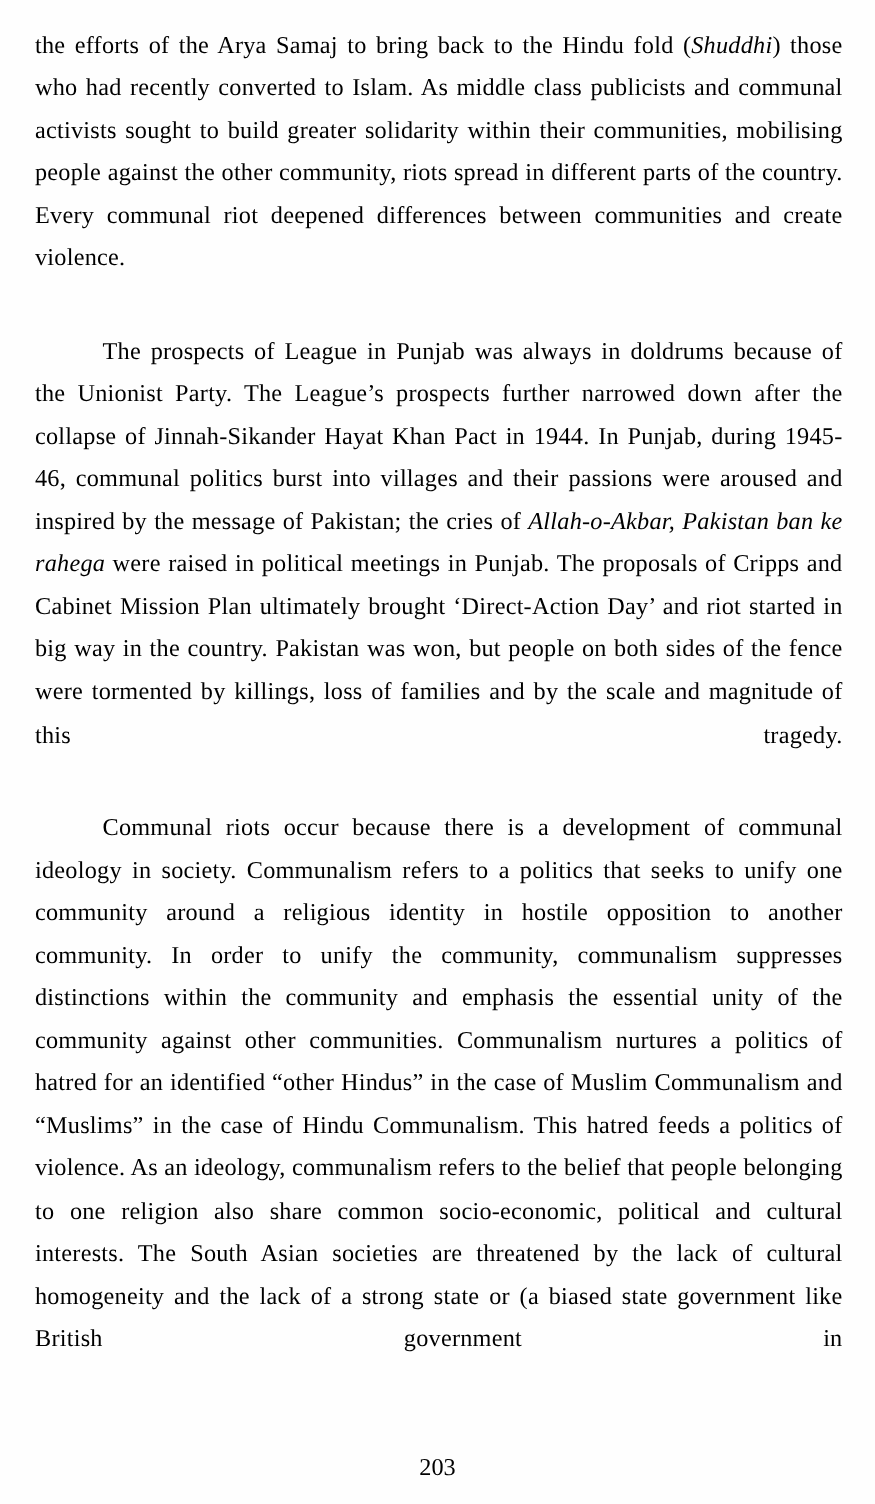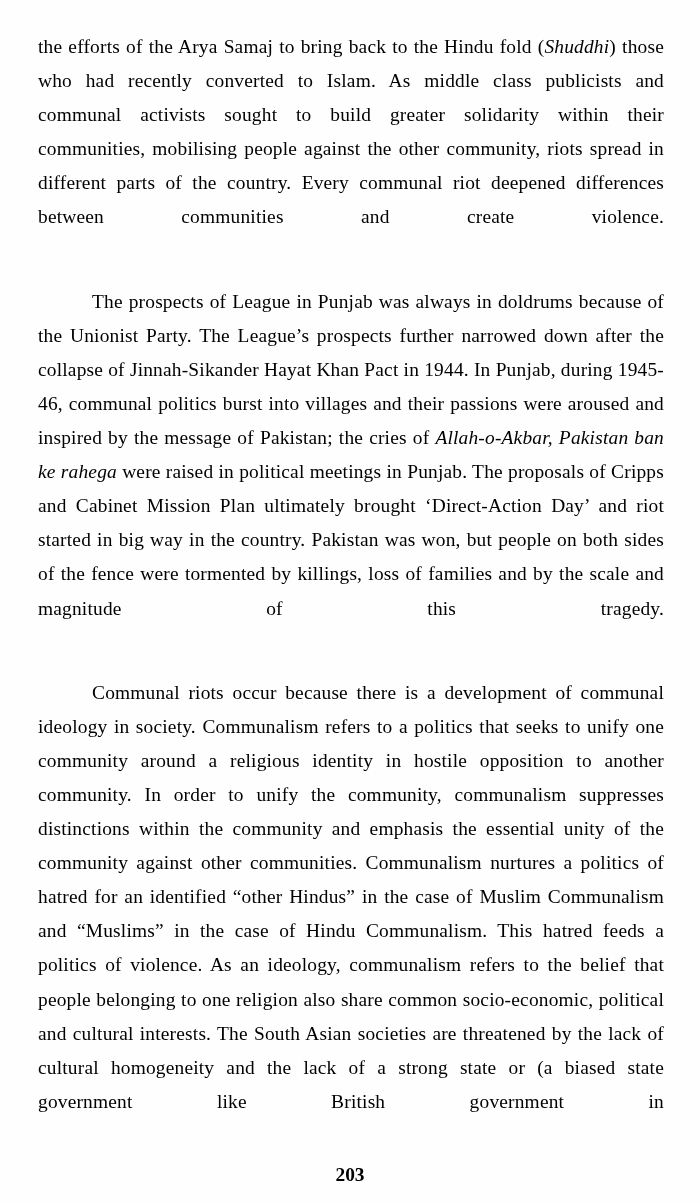--- a/index.html
+++ b/index.html
@@ -16,21 +16,21 @@
     font-family: "Liberation Serif", "DejaVu Serif", serif;
     color: #000000;
   }
   .text-column {
     position: absolute;
     left: 22px;
     top: 14px;
     width: 658px;
   }
   p.body-para {
-    margin: 16px;
+    margin: 6px;
     padding: 0;
     text-align: justify;
     text-justify: inter-word;
     font-size: 19.4px;
     line-height: 34.1px;
     letter-spacing: 0.01em;
     word-spacing: 0.005em;
     -webkit-font-smoothing: antialiased;
   }
   p.body-para.indented {
@@ -48,21 +48,20 @@
   .page-number {
     position: absolute;
     left: 0;
     right: 0;
     top: 1163px;
     text-align: center;
     font-size: 19.4px;
     line-height: 24px;
     font-family: "Liberation Serif", "DejaVu Serif", serif;
     color: #000000;
-    font-weight: bold;
   }
 </style>
 </head>
 <body>
 
 <div class="page">
 
   <div class="text-column">
 
     <p class="body-para"><span>the efforts of the Arya Samaj to bring back to the Hindu fold (</span><i>Shuddhi</i><span>) those who had recently converted to Islam. As middle class publicists and communal activists sought to build greater solidarity within their communities, mobilising people against the other community, riots spread in different parts of the country. Every communal riot deepened differences between communities and create violence.</span></p>

